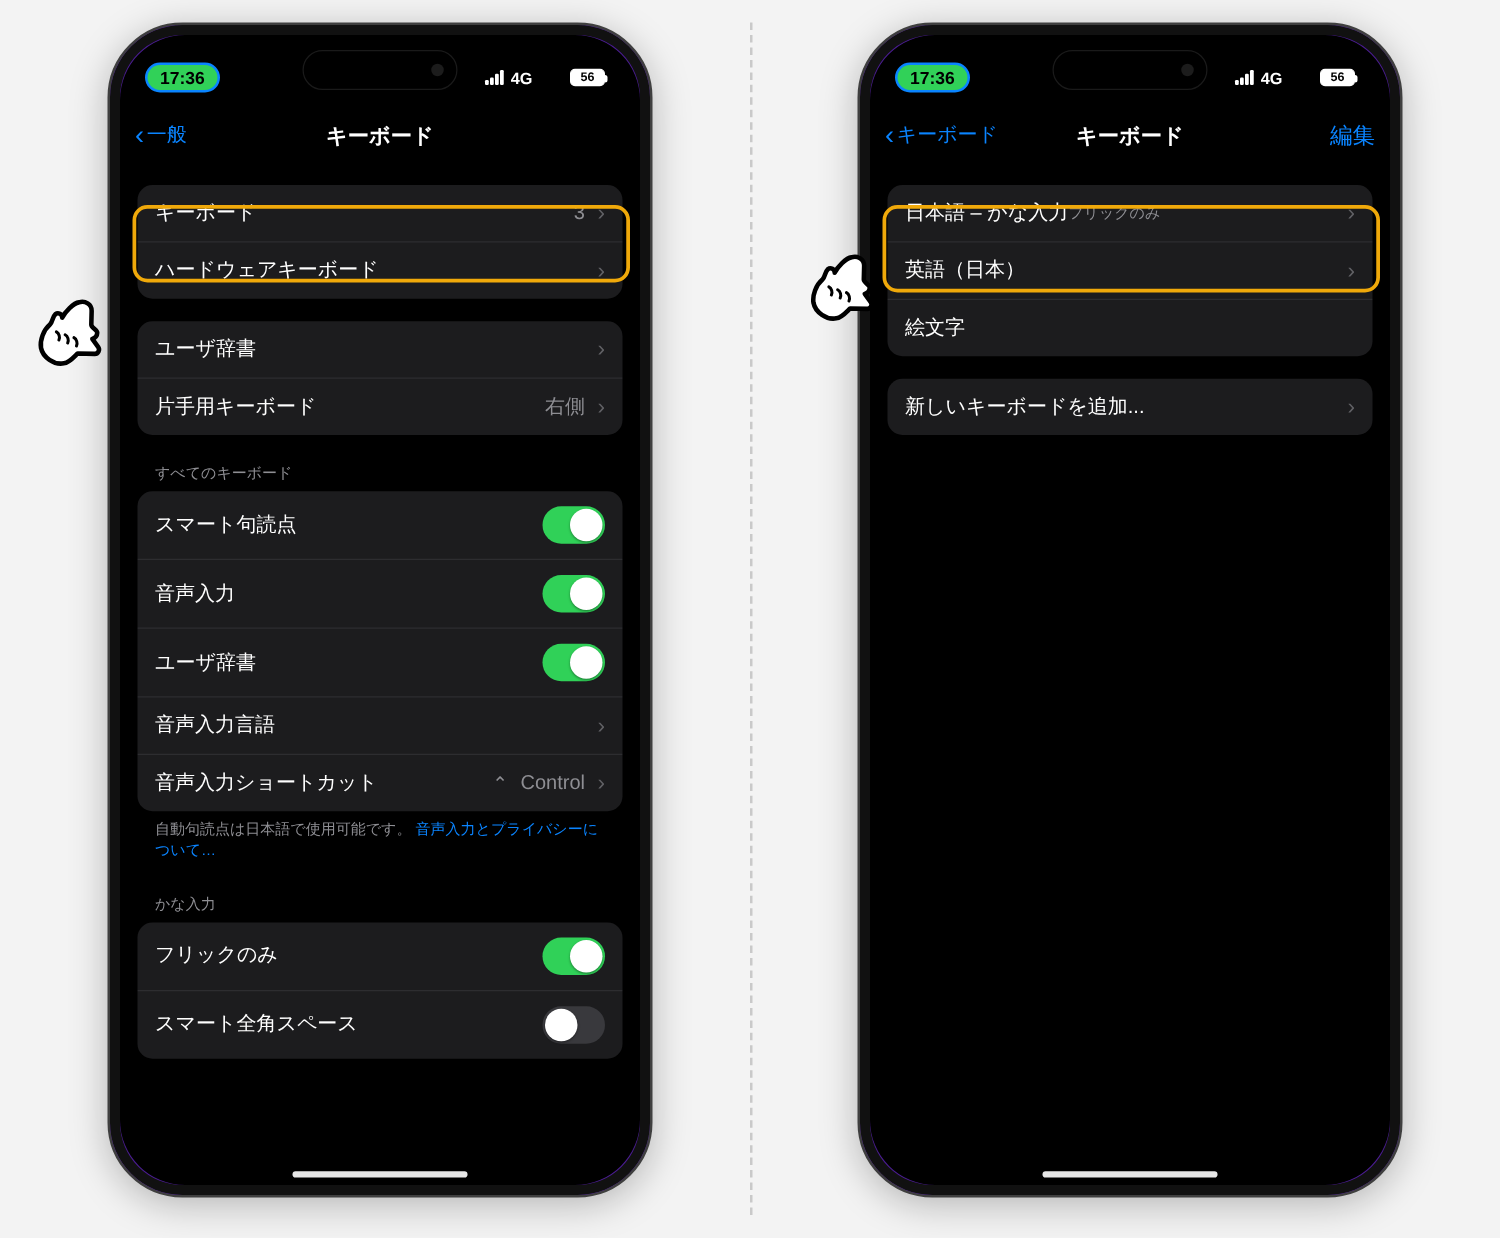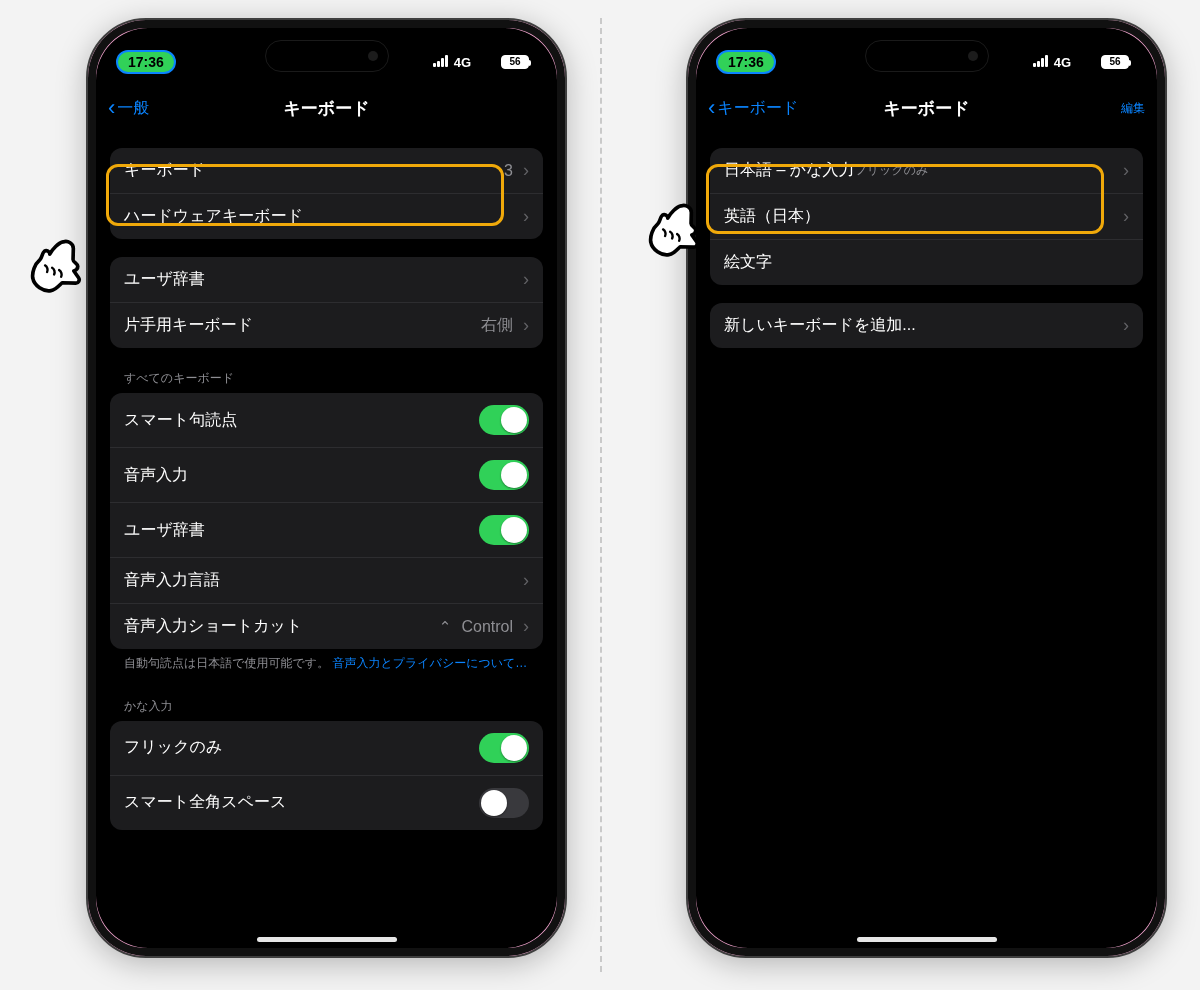--- a/index.html
+++ b/index.html
@@ -12,22 +12,22 @@
   }
   .stage {
     width: 1200px; height: 990px; position: relative;
   }
   .divider {
     position: absolute; left: 600px; top: 18px; bottom: 18px;
     border-left: 2px dashed #c9c9c9;
   }
   .phone {
     position: absolute; top: 18px;
-    width: 481px; height: 940px;
-    background: #f9a8d4;
+    width: 436px; height: 940px;
+    background: #4c1d95;
     border: 2px solid #3f3f3f;
     border-radius: 60px;
     box-shadow: 0 6px 30px rgba(0,0,0,0.25), inset 0 0 0 8px #111;
     overflow: hidden;
   }
   .phone.left { left: 86px; }
   .phone.right { left: 686px; }
 
   .dynamic-island {
     position: absolute; top: 12px; left: 50%; transform: translateX(-50%);
@@ -50,21 +50,21 @@
   .status-bar {
     height: 48px; display:flex; align-items:center; padding: 0 28px 0 20px;
     margin-top: 10px;
     font-size: 14px; font-weight: 600;
   }
   .time-pill {
     background: #31d158; color:#000; border-radius: 14px;
     padding: 2px 10px; border: 2px solid #0a84ff;
     font-weight:700;
   }
-  .status-right { margin-left:auto; display:flex; gap:4px; }
+  .status-right { margin-left:auto; display:flex; align-items:center; gap:4px; }
   .signal-bars { display:flex; align-items:flex-end; gap:1px; height:12px; }
   .signal-bars span { width:3px; background:#fff; display:block; border-radius:1px; }
   .signal-bars span:nth-child(1){height:4px;}
   .signal-bars span:nth-child(2){height:6px;}
   .signal-bars span:nth-child(3){height:9px;}
   .signal-bars span:nth-child(4){height:12px;}
   .net-label { font-size:13px; font-weight:700; margin:0 2px; }
   .battery-box {
     border:1px solid #fff; border-radius:4px; width:28px; height:14px;
     display:flex; align-items:center; justify-content:center;
@@ -76,21 +76,21 @@
   }
 
   .nav {
     display:flex; align-items:center; height:44px; padding:0 12px; position:relative;
   }
   .nav-left { display:flex; align-items:center; color:#0a84ff; font-size:16px; gap:2px; }
   .nav-title {
     position:absolute; left:0; right:0; text-align:center; font-size:17px; font-weight:700;
     pointer-events:none;
   }
-  .nav-right { margin-left:auto; color:#0a84ff; font-size:12px; }
+  .nav-right { margin-left:auto; color:#0a84ff; font-size:18px; }
   .chev { font-size:22px; line-height:1; }
 
   .content { padding: 0 14px 10px; }
   .content.scroller { height: 800px; overflow-y:auto; }
   .group { margin-top: 18px; }
   .group-header {
     font-size:12px; color:#8e8e93; padding:4px 14px 6px; text-transform:none;
   }
   .group-footer {
     font-size:12px; color:#8e8e93; padding:6px 14px 4px; line-height:1.4;

